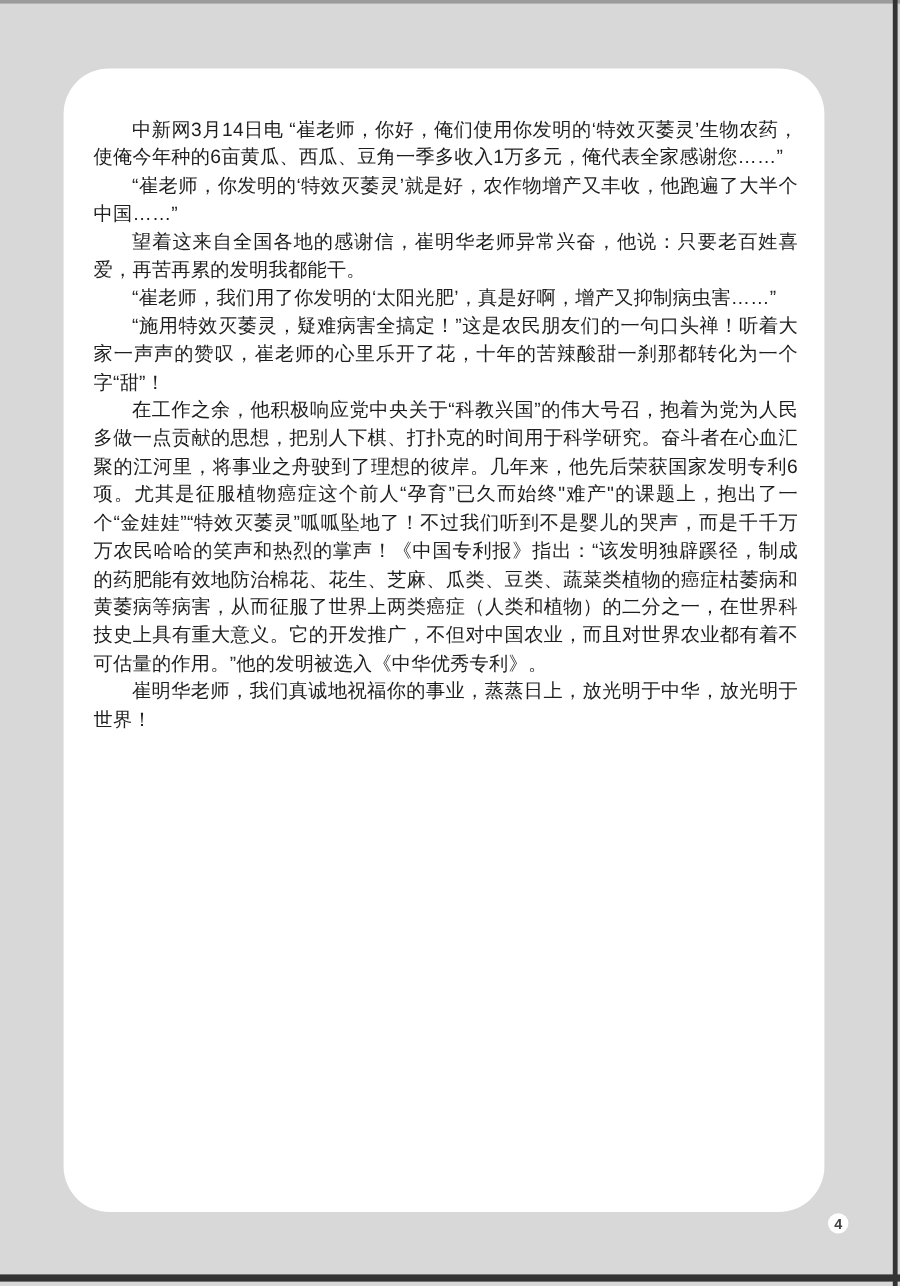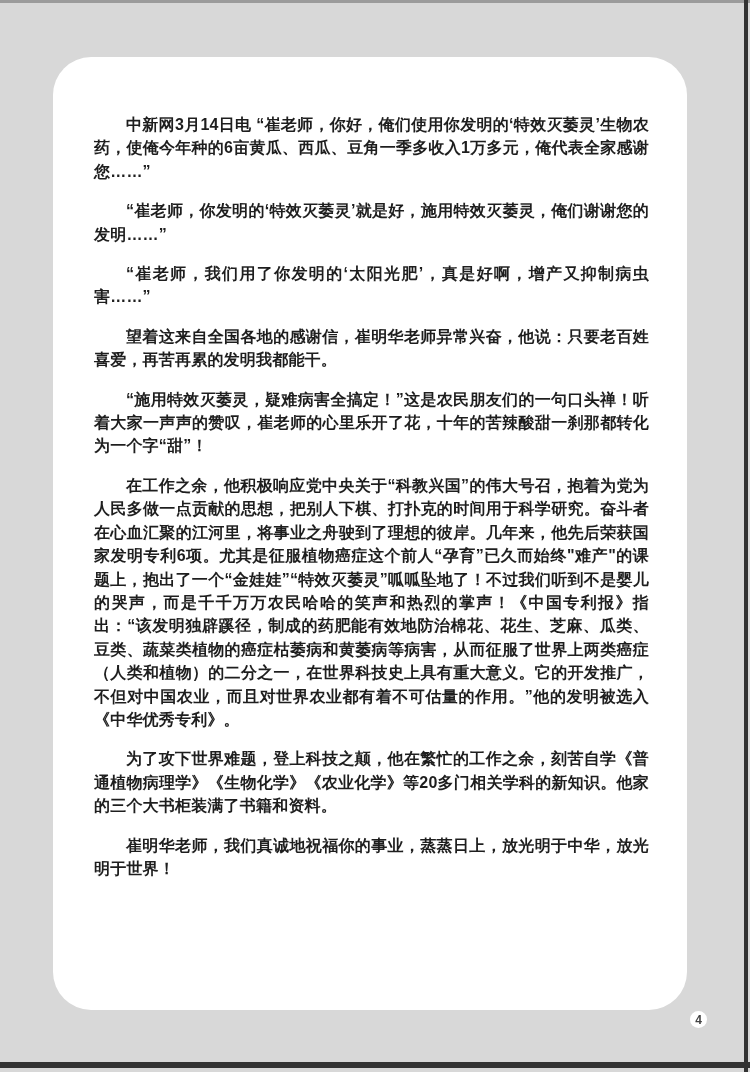--- a/index.html
+++ b/index.html
@@ -45,29 +45,28 @@
     border-radius: 38px;
   }
   .article {
     box-sizing: border-box;
     width: 100%;
     height: 100%;
     padding: 40px 22px 0 25px;
     overflow: hidden;
   }
   .article p.para {
-    margin: 16px;
+    margin: 0;
     color: var(--text, #1e1e1e);
     font-size: 16px;
     line-height: 23.4px;
     text-align: justify;
     text-indent: 2em;
     word-break: break-all;
     letter-spacing: 0.2px;
-    font-weight: bold;
   }
   
   .page-number-badge {
     position: absolute;
     left: 690px;
     top: 1011px;
     width: 17px;
     height: 17px;
     border-radius: 50%;
     background: var(--page-number-bg, #ffffff);
@@ -87,26 +86,25 @@
 
 <div class="canvas">
   <div class="top-hairline"></div>
   <div class="right-frame-line"></div>
   <div class="bottom-frame-line"></div>
 
   <div class="sheet">
     <div class="article">
 
     <p class="para">中新网3月14日电 “崔老师，你好，俺们使用你发明的‘特效灭萎灵’生物农药，使俺今年种的6亩黄瓜、西瓜、豆角一季多收入1万多元，俺代表全家感谢您……”</p>
-        <p class="para">“崔老师，你发明的‘特效灭萎灵’就是好，施用特效灭萎灵，俺们谢谢您的发明……”</p>
+        <p class="para">“崔老师，你发明的‘特效灭萎灵’就是好，农作物增产又丰收，他跑遍了大半个中国……”</p>
+        <p class="para">望着这来自全国各地的感谢信，崔明华老师异常兴奋，他说：只要老百姓喜爱，再苦再累的发明我都能干。</p>
         <p class="para">“崔老师，我们用了你发明的‘太阳光肥’，真是好啊，增产又抑制病虫害……”</p>
-        <p class="para">望着这来自全国各地的感谢信，崔明华老师异常兴奋，他说：只要老百姓喜爱，再苦再累的发明我都能干。</p>
         <p class="para">“施用特效灭萎灵，疑难病害全搞定！”这是农民朋友们的一句口头禅！听着大家一声声的赞叹，崔老师的心里乐开了花，十年的苦辣酸甜一刹那都转化为一个字“甜”！</p>
         <p class="para">在工作之余，他积极响应党中央关于“科教兴国”的伟大号召，抱着为党为人民多做一点贡献的思想，把别人下棋、打扑克的时间用于科学研究。奋斗者在心血汇聚的江河里，将事业之舟驶到了理想的彼岸。几年来，他先后荣获国家发明专利6项。尤其是征服植物癌症这个前人“孕育”已久而始终"难产"的课题上，抱出了一个“金娃娃”“特效灭萎灵”呱呱坠地了！不过我们听到不是婴儿的哭声，而是千千万万农民哈哈的笑声和热烈的掌声！《中国专利报》指出：“该发明独辟蹊径，制成的药肥能有效地防治棉花、花生、芝麻、瓜类、豆类、蔬菜类植物的癌症枯萎病和黄萎病等病害，从而征服了世界上两类癌症（人类和植物）的二分之一，在世界科技史上具有重大意义。它的开发推广，不但对中国农业，而且对世界农业都有着不可估量的作用。”他的发明被选入《中华优秀专利》。</p>
-        <p class="para">为了攻下世界难题，登上科技之颠，他在繁忙的工作之余，刻苦自学《普通植物病理学》《生物化学》《农业化学》等20多门相关学科的新知识。他家的三个大书柜装满了书籍和资料。</p>
         <p class="para">崔明华老师，我们真诚地祝福你的事业，蒸蒸日上，放光明于中华，放光明于世界！</p>
       </div>
   </div>
 
   <div class="page-number-badge">
     <span>4</span>
   </div>
 </div>
 
 </body></html>

